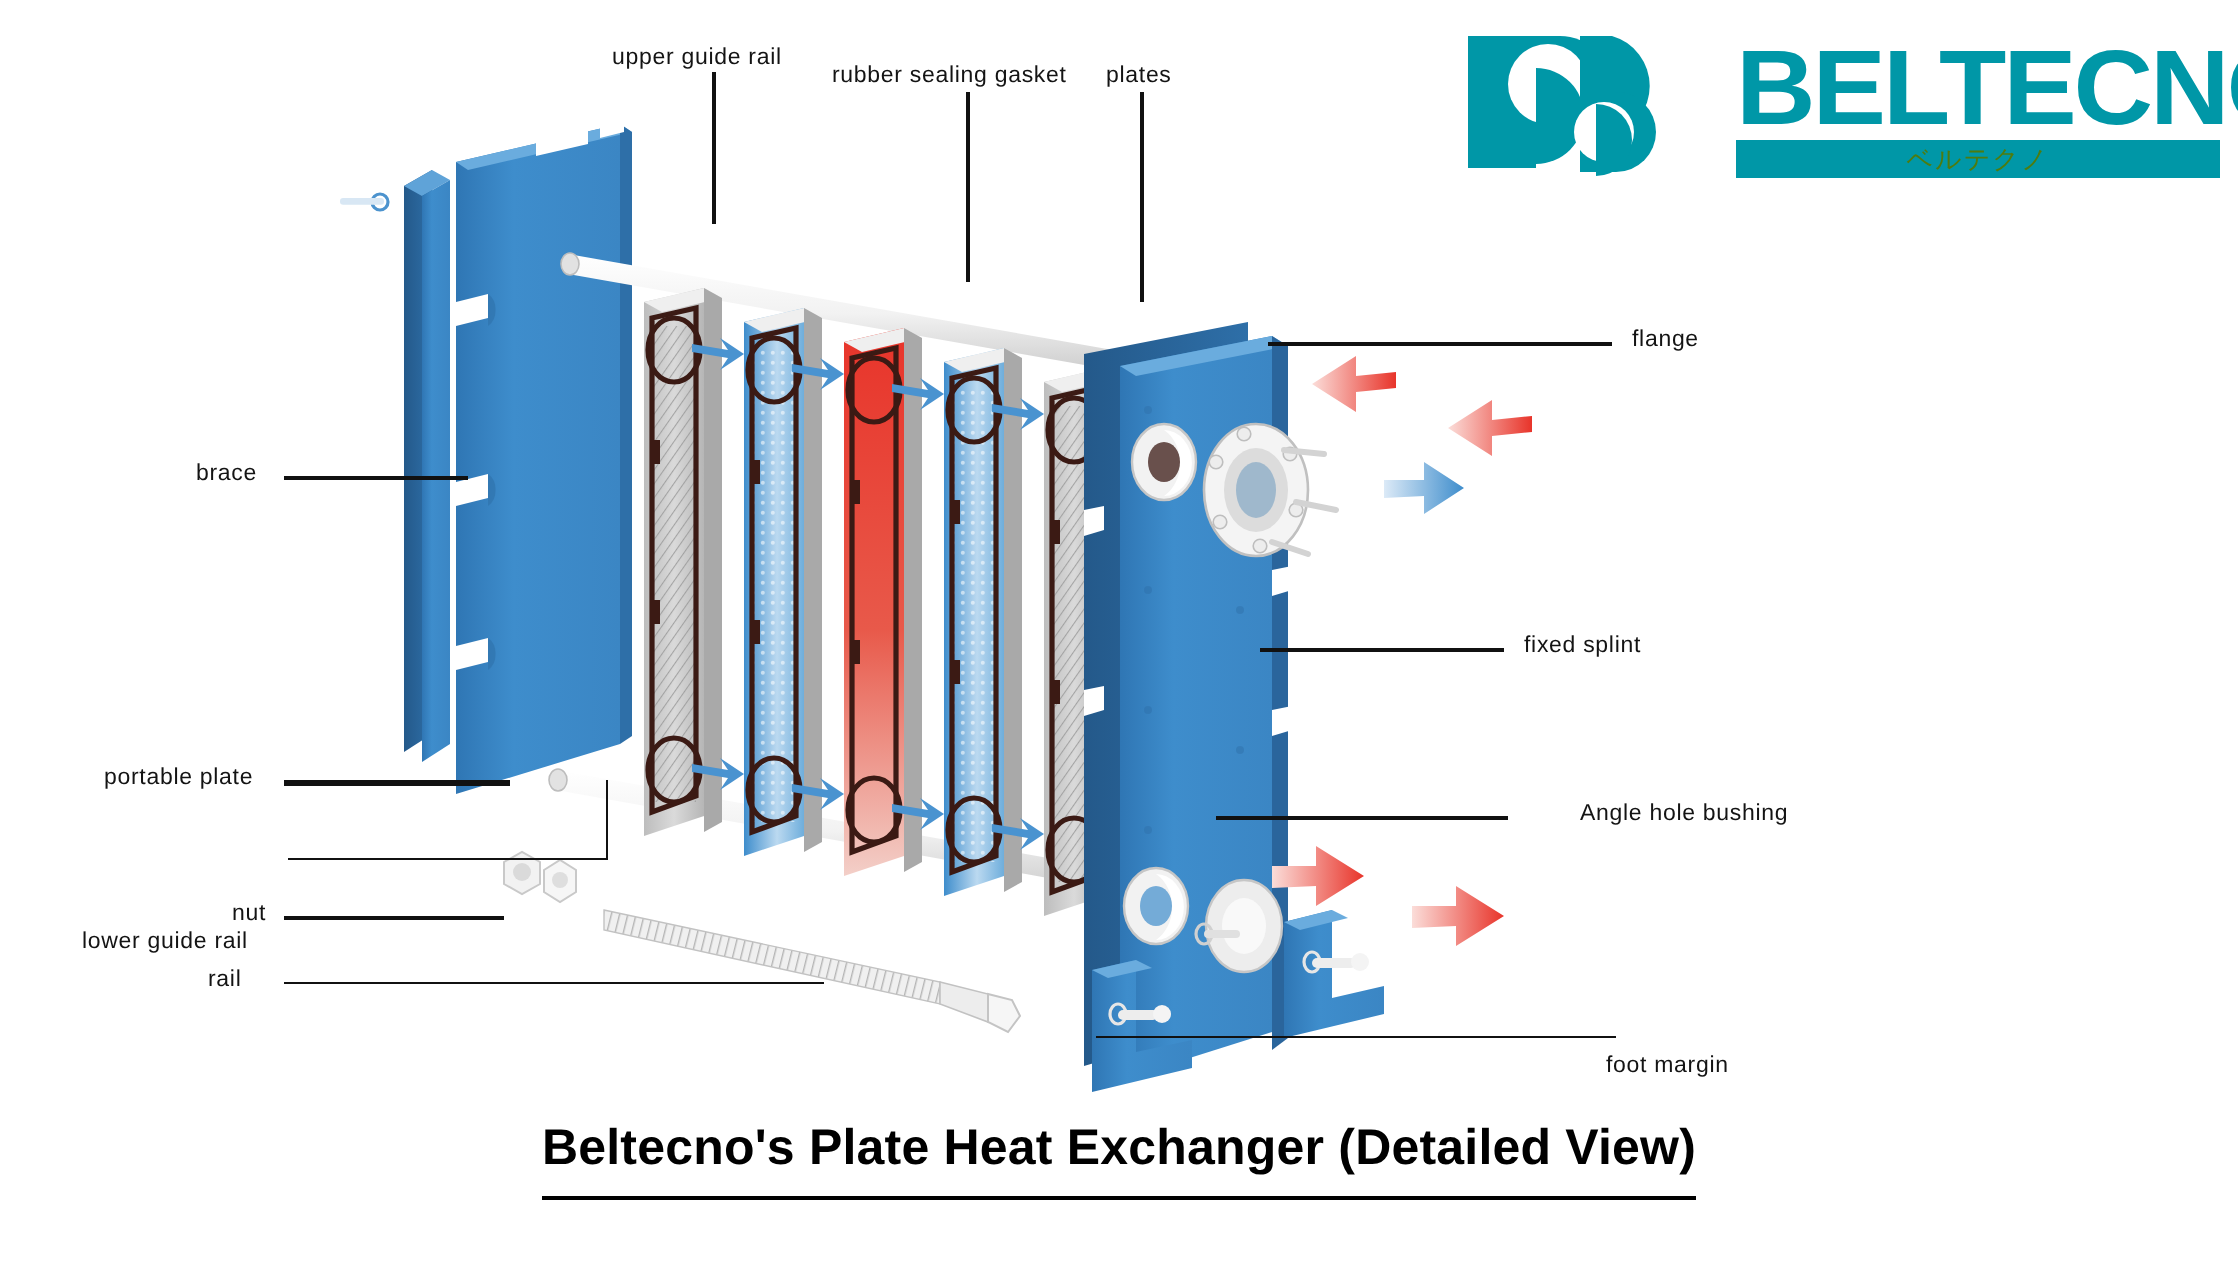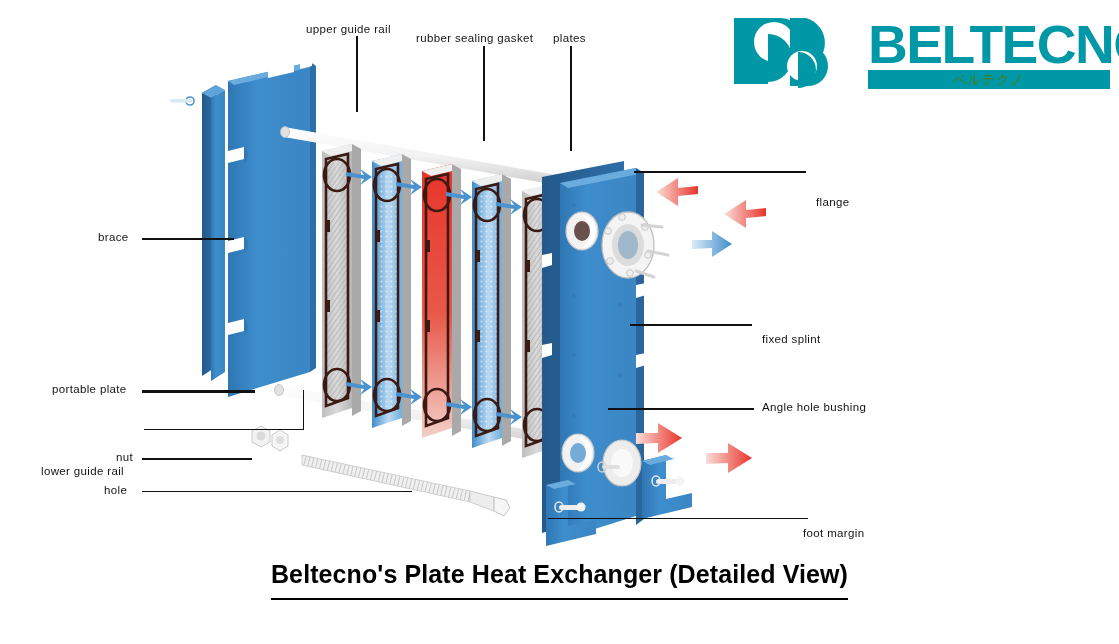--- a/index.html
+++ b/index.html
@@ -338,30 +338,30 @@
   <div class="lbl" style="left:52px;top:383px;">portable plate</div>
   <div class="ln" style="left:142px;top:390px;width:113px;height:3px;"></div>
 
   <div class="lbl" style="left:41px;top:441px;margin-top:24px;">lower guide rail</div>
   <div class="ln" style="left:144px;top:429px;width:160px;height:1.2px;"></div>
   <div class="lnv" style="left:303px;top:390px;height:40px;width:1.2px;"></div>
 
   <div class="lbl" style="left:116px;top:451px;">nut</div>
   <div class="ln" style="left:142px;top:458px;width:110px;"></div>
 
-  <div class="lbl" style="left:104px;top:484px;">hole</div>
+  <div class="lbl" style="left:104px;top:484px;">rail</div>
   <div class="ln" style="left:142px;top:491px;width:270px;height:1.3px;"></div>
 
-  <div class="lbl" style="left:816px;top:164px;margin-top:32px;">flange</div>
+  <div class="lbl" style="left:816px;top:164px;">flange</div>
   <div class="ln" style="left:634px;top:171px;width:172px;"></div>
 
-  <div class="lbl" style="left:762px;top:317px;margin-top:16px;">fixed splint</div>
+  <div class="lbl" style="left:762px;top:317px;">fixed splint</div>
   <div class="ln" style="left:630px;top:324px;width:122px;"></div>
 
-  <div class="lbl" style="left:762px;top:401px;">Angle hole bushing</div>
+  <div class="lbl" style="left:790px;top:401px;">Angle hole bushing</div>
   <div class="ln" style="left:608px;top:408px;width:146px;"></div>
 
   <div class="lbl" style="left:803px;top:527px;">foot margin</div>
   <div class="ln" style="left:548px;top:518px;width:260px;height:1.4px;"></div>
 
   <div class="title">
     <span>Beltecno's Plate Heat Exchanger (Detailed View)</span>
   </div>
 
 </div>

